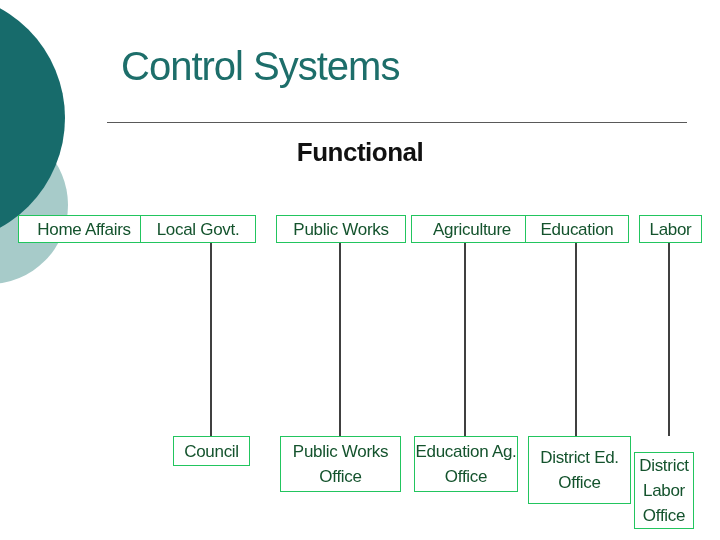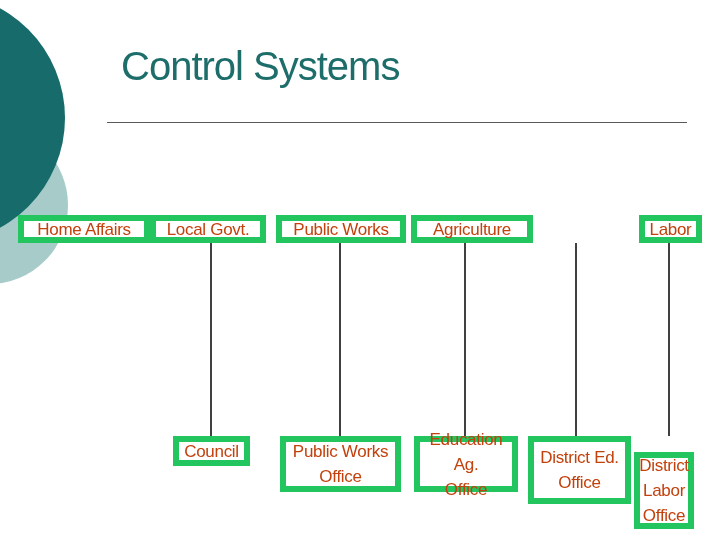--- a/index.html
+++ b/index.html
@@ -20,33 +20,33 @@
   }
   .rule{position:absolute;left:107px;top:122px;width:580px;height:1px;background:#595959;}
   .subtitle{
     position:absolute;left:260px;top:137px;width:200px;
     text-align:center;font-size:26px;font-weight:bold;color:#111111;
     letter-spacing:-0.5px;
   }
   .box{
     position:absolute;
     box-sizing:border-box;
-    border:6px solid #22c55e;
+    border:1px solid #22c55e;
     background:#ffffff;
-    color:#c2410c;
+    color:#14532d;
     font-size:17px;
     letter-spacing:-0.3px;
     display:flex;align-items:center;justify-content:center;
     text-align:center;
     white-space:pre-line;
     line-height:25px;
   }
   .top-box{top:215px;height:28px;}
   .b-home{left:18px;width:132px;}
-  .b-local{left:150px;width:116px;}
+  .b-local{left:140px;width:116px;}
   .b-public{left:276px;width:130px;}
   .b-agri{left:411px;width:122px;}
   .b-edu{left:525px;width:104px;}
   .b-labor{left:639px;width:63px;}
   .connector{position:absolute;top:243px;width:2px;height:193px;background:#404040;}
   .c-local{left:210px;}
   .c-public{left:339px;}
   .c-agri{left:464px;}
   .c-edu{left:575px;}
   .c-labor{left:668px;}
@@ -60,25 +60,27 @@
 </head>
 <body>
 
 <div class="slide">
 
   <div class="circle circle-light"></div>
   <div class="circle circle-dark"></div>
 
   <div class="title">Control Systems</div>
   <div class="rule"></div>
+  <div class="subtitle">Functional</div>
 
   <div class="box top-box b-home">Home Affairs</div>
   <div class="box top-box b-local">Local Govt.</div>
   <div class="box top-box b-public">Public Works</div>
   <div class="box top-box b-agri">Agriculture</div>
+  <div class="box top-box b-edu">Education</div>
   <div class="box top-box b-labor">Labor</div>
 
   <div class="connector c-local"></div>
   <div class="connector c-public"></div>
   <div class="connector c-agri"></div>
   <div class="connector c-edu"></div>
   <div class="connector c-labor"></div>
 
   <div class="box bot-box o-council">Council</div>
   <div class="box bot-box o-public">Public Works

